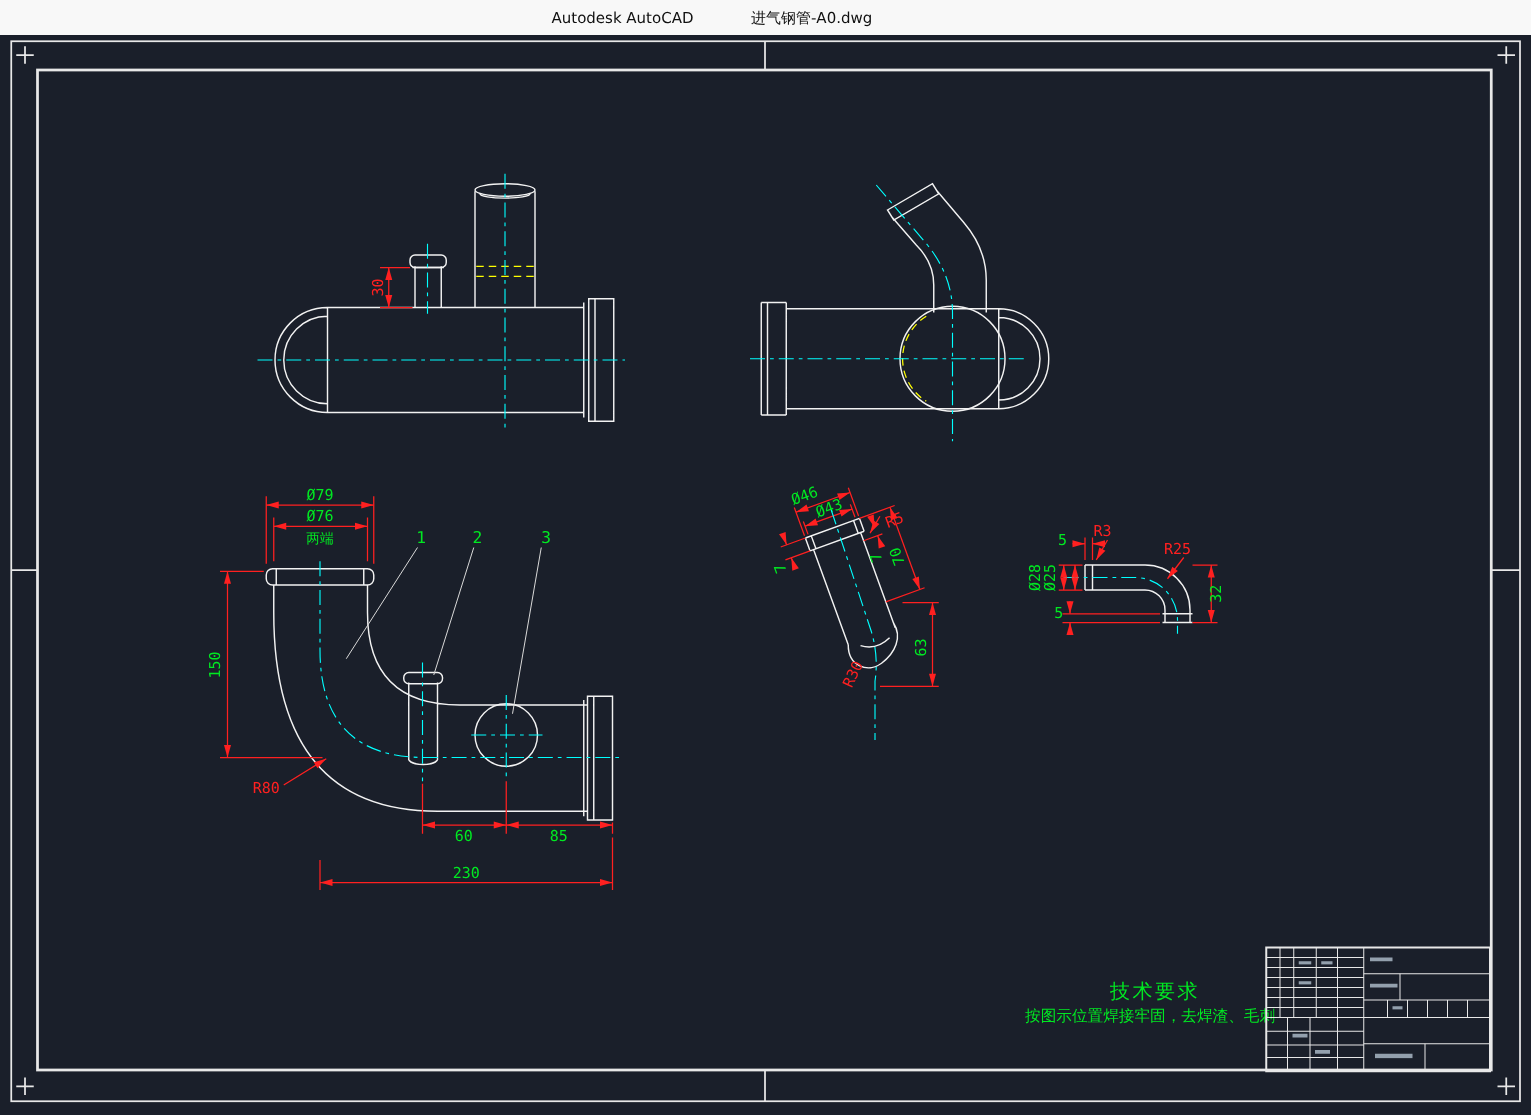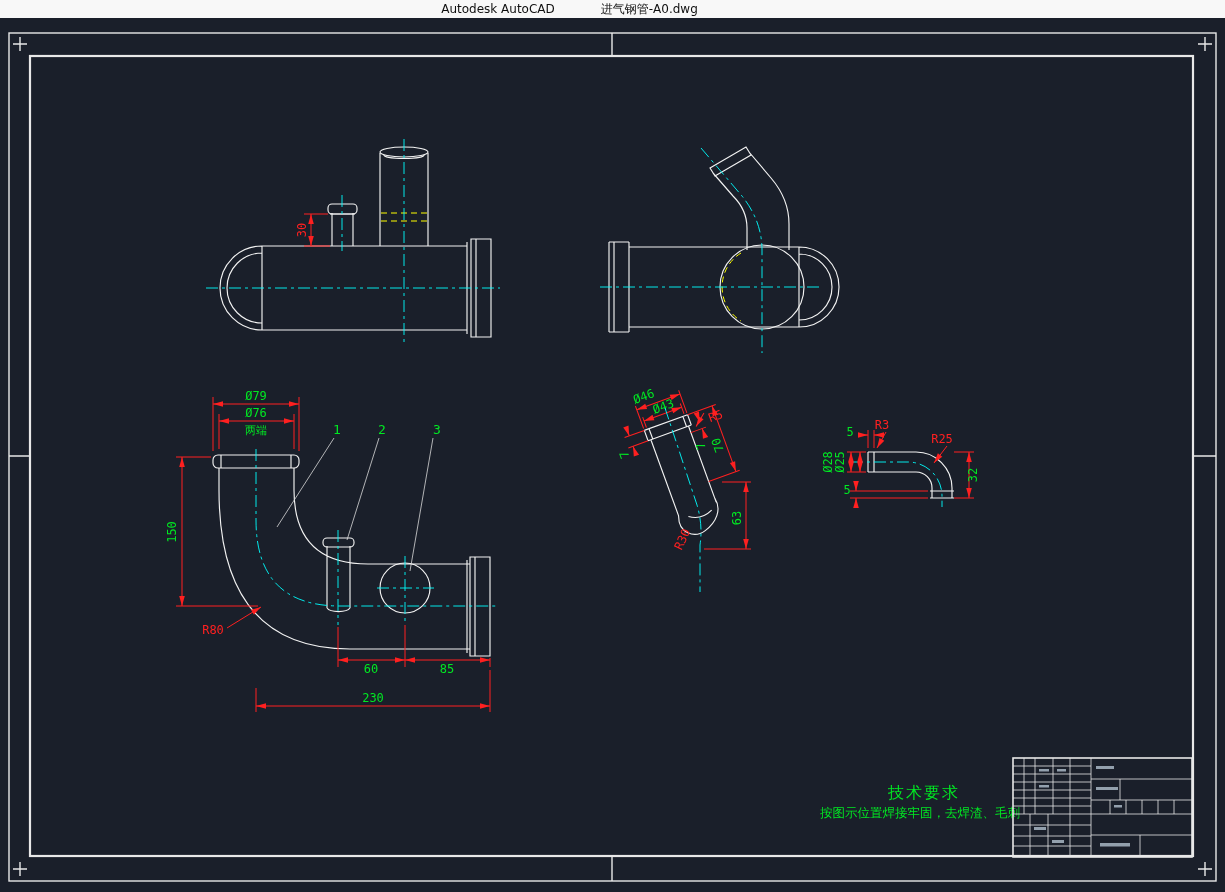--- a/index.html
+++ b/index.html
@@ -1,17 +1,17 @@
 <!DOCTYPE html>
 <html style="--background: #1a1f2a; --geometry: #f2f2f2; --frame: #e8e8e8; --dimline: #ff2020; --dimtext: #00e822; --centerline: #00ffff; --hidden: #ffff00;"><head>
 <meta charset="utf-8">
 <style>
   html,body{margin:0;padding:0;}
   body{width:1225px;height:892px;position:relative;background:var(--background,#1a1f2a);font-family:"DejaVu Sans",sans-serif;overflow:hidden;}
-  .titlebar{position:absolute;top:0;left:0;width:100%;height:18px;background:#f8f8f8;display:flex;align-items:center;justify-content:center;gap:46px;padding-right:86px;box-sizing:border-box;font-size:12px;color:#101010;}
+  .titlebar{position:absolute;top:0;left:0;width:100%;height:28px;background:#f8f8f8;display:flex;align-items:center;justify-content:center;gap:46px;padding-right:86px;box-sizing:border-box;font-size:12px;color:#101010;}
   .canvas{position:absolute;top:22px;left:0;}
   .geo{stroke:var(--geometry);stroke-width:1.15;fill:none;}
   .dim{stroke:var(--dimline);stroke-width:1;fill:none;}
   .cl{stroke:var(--centerline);stroke-width:0.9;fill:none;stroke-dasharray:12 4 3 4;}
   .hid{stroke:var(--hidden);stroke-width:1;fill:none;stroke-dasharray:6 4;}
   .frame{stroke:var(--frame);fill:none;}
   .leader{stroke:#d9d9d9;stroke-width:0.8;fill:none;}
   .block{stroke:var(--frame);stroke-width:0.8;fill:none;}
   text{user-select:none;}
   .dimtext{fill:var(--dimtext);font:12px "DejaVu Sans Mono",monospace;text-anchor:middle;}

